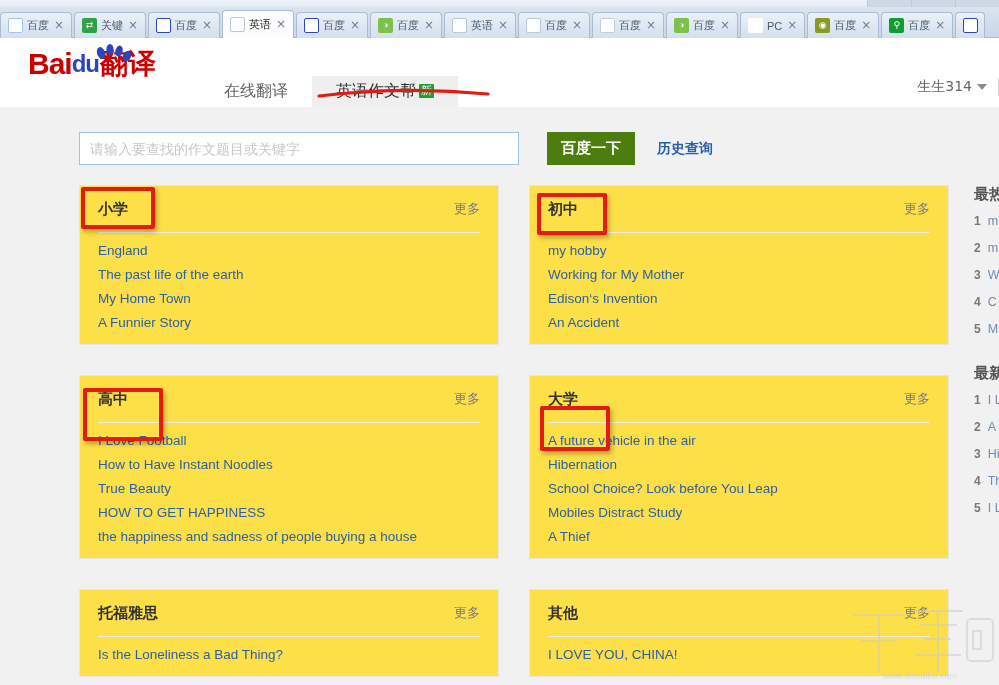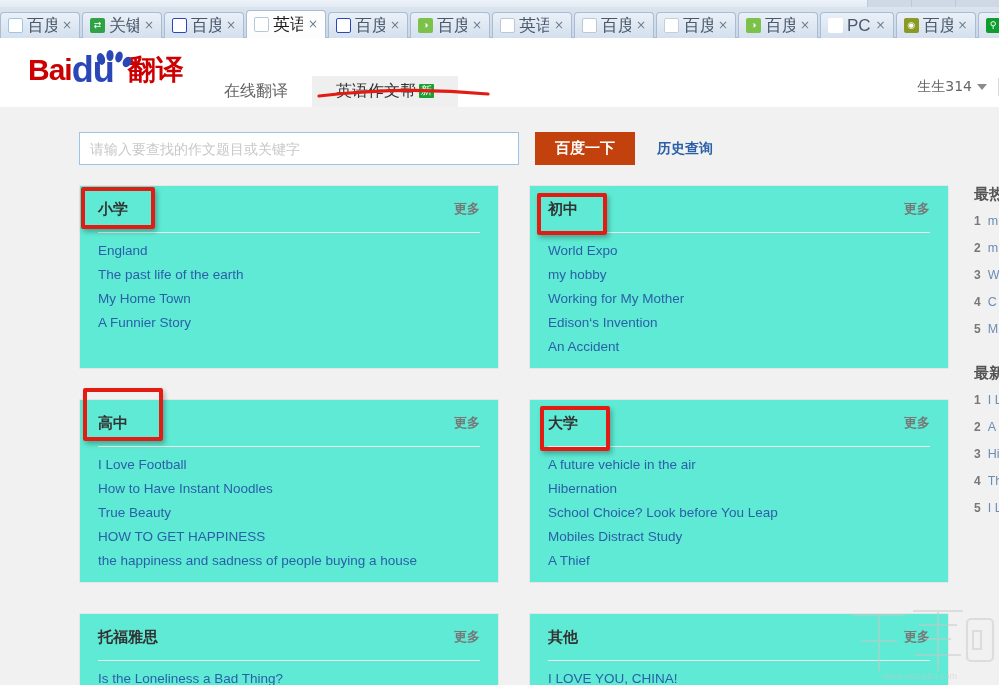--- a/index.html
+++ b/index.html
@@ -57,21 +57,21 @@
   }
   .tab .favicon {
     width:15px; height:15px; flex:0 0 15px;
     border-radius:2px;
     display:flex; align-items:center; justify-content:center;
     font-size:9px; color:#fff; line-height:1;
     overflow:hidden;
   }
   .tab .tab-title {
     max-width:30px; overflow:hidden; text-overflow:clip;
-    font-size:17px;
+    font-size:11px;
   }
   .tab .tab-close {
     width:12px; height:12px; line-height:11px; text-align:center;
     color:#6d7d90; font-size:12px; font-family:"DejaVu Sans", sans-serif;
     flex:0 0 12px;
   }
   
   .fav-blue   { background:#ffffff; color:#2b7fd4; border:1px solid #9fc4e8; }
   .fav-green  { background:#2fa246; }
   .fav-paw    { background:#ffffff; border:1px solid #2b46b7; color:#2b46b7; }
@@ -82,29 +82,29 @@
   .fav-olive  { background:#8a9a22; color:#ffffff; }
   .fav-gsrch  { background:#0f9d2f; color:#ffffff; }
   .fav-paw2   { background:#ffffff; border:1px solid #2b46b7; color:#2b46b7; }
 
   
   #page-header {
     position:absolute; left:0; top:38px; width:999px; height:69px;
     background:#ffffff;
   }
   #logo {
-    position:absolute; left:28px; top:15px;
+    position:absolute; left:28px; top:9px;
     height:34px; display:flex; align-items:center;
     user-select:none;
   }
   #logo .bai { font-size:30px; font-weight:bold; color:#cc0000; letter-spacing:-1px;
                font-family:"Liberation Sans", sans-serif;}
-  #logo .du  { font-size:36px; font-weight:bold; color:#2b46b7; letter-spacing:-1px;
+  #logo .du  { font-size:24px; font-weight:bold; color:#2b46b7; letter-spacing:-1px;
                font-family:"Liberation Sans", sans-serif; position:relative;}
-  #logo .fanyi { font-size:28px; font-weight:bold; color:#cc0000; margin-left:14px;
+  #logo .fanyi { font-size:28px; font-weight:bold; color:#cc0000; margin-left:1px;
                  font-family:Liberation Mono, monospace;}
   #paw {
     position:absolute; left:66px; top:-3px; width:40px; height:22px;
   }
   #nav {
     position:absolute; left:200px; top:38px; height:31px;
     display:flex; align-items:stretch;justify-content:space-between;
   }
   .nav-item {
     font-size:16px; color:#666;
@@ -144,53 +144,52 @@
   }
   #search-input {
     width:440px; height:33px;
     border:1px solid #9ec3e8; background:#fff;
     padding:0 10px; font-size:14px; color:#333;
     outline:none;
     font-family:"DejaVu Sans", sans-serif;
   }
   #search-input::placeholder { color:#c8c8c8; }
   #search-btn {
-    margin-left:16px;
-    width:100px; height:33px;
-    background:#c2410c; border:none; color:#fff;
+    margin-left:28px;
+    width:88px; height:33px;
+    background:#4d7c0f; border:none; color:#fff;
     font-size:15px; font-weight:bold; cursor:pointer;
     font-family:"DejaVu Sans", sans-serif;
   }
   #history-link {
     margin-left:22px; color:#2b5fa8; font-size:14px; font-weight:bold;
     text-decoration:none; font-family:"DejaVu Sans", sans-serif;
   }
 
   
   #cards {
     position:absolute; left:63px; top:78px;
     width:880px;
     display:flex; flex-wrap:wrap; gap:30px 30px;
   }
   .card {
-    width:420px; background:#5eead4; border:1px solid #e6e6e6;
+    width:420px; background:#fde047; border:1px solid #e6e6e6;
     padding:0 18px;
   }
   .card-head {
     height:47px; display:flex; align-items:center; justify-content:space-between;
     border-bottom:1px solid #ececec;
   }
   .card-title {
     font-size:15px; color:#333; font-weight:bold;
     font-family:"DejaVu Sans", sans-serif;
   }
   .card-more {
     font-size:13px; color:#777; text-decoration:none;
     font-family:"DejaVu Sans", sans-serif;
-    font-weight:bold;
   }
   .card-list { list-style:none; margin:0; padding:10px 0 14px 0; }
   .card-list li { padding:0; margin:0 0 9px 0; }
   .card-list li:last-child { margin-bottom:0; }
   .card-list a {
     color:#2b5fa8; font-size:13.5px; text-decoration:none;
     font-family:"Liberation Sans", sans-serif;
   }
 
   
@@ -351,21 +350,20 @@
           <li><a href="#">My Home Town</a></li>
           <li><a href="#">A Funnier Story</a></li>
         </ul>
       </div>
       <div class="card">
         <div class="card-head">
           <span class="card-title">初中</span>
           <a class="card-more" href="#">更多</a>
         </div>
         <ul class="card-list">
-          <li><a href="#">World Expo</a></li>
           <li><a href="#">my hobby</a></li>
           <li><a href="#">Working for My Mother</a></li>
           <li><a href="#">Edison‘s Invention</a></li>
           <li><a href="#">An Accident</a></li>
         </ul>
       </div>
       <div class="card">
         <div class="card-head">
           <span class="card-title">高中</span>
           <a class="card-more" href="#">更多</a>

